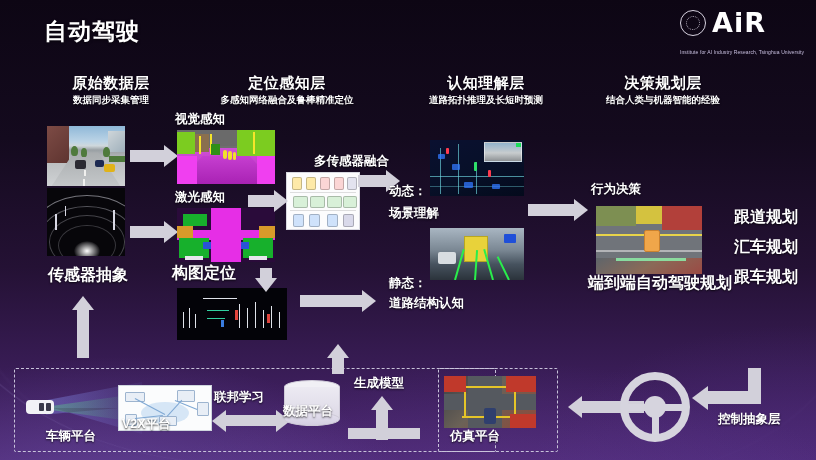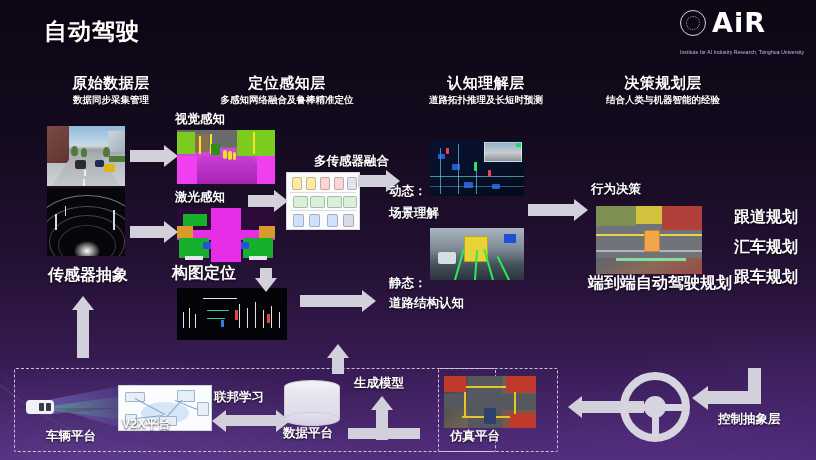--- a/index.html
+++ b/index.html
@@ -440,21 +440,21 @@
     <div class="head" style="left:0;top:0;border-top:11px solid transparent;border-bottom:11px solid transparent;border-right:14px solid #d2d0da;"></div>
     <div class="head" style="left:64px;top:0;border-top:11px solid transparent;border-bottom:11px solid transparent;border-left:14px solid #d2d0da;"></div>
   </div>
 
   <div class="db" style="left:284px;top:380px;width:56px;height:46px;"></div>
   <div class="db" style="left:284px;top:380px;width:56px;height:46px;">
     <div class="top"></div>
     <div class="body2"></div>
     <div class="bot"></div>
   </div>
-  <div class="lbl lg" style="left:283px;top:426px;">数据平台</div>
+  <div class="lbl lg" style="left:283px;top:404px;">数据平台</div>
 
   <div class="lbl lg" style="left:354px;top:376px;">生成模型</div>
   <div class="arr" style="left:348px;top:396px;width:72px;height:44px;">
     <div class="shaft" style="left:28px;top:10px;width:12px;height:34px;"></div>
     <div class="shaft" style="left:28px;top:32px;width:44px;height:11px;"></div>
     <div class="shaft" style="left:0;top:32px;width:34px;height:11px;"></div>
     <div class="head" style="left:23px;top:0;border-left:11px solid transparent;border-right:11px solid transparent;border-bottom:14px solid #d2d0da;"></div>
   </div>
 
   <div class="arr ar-u" style="left:326px;top:344px;width:24px;height:30px;">

